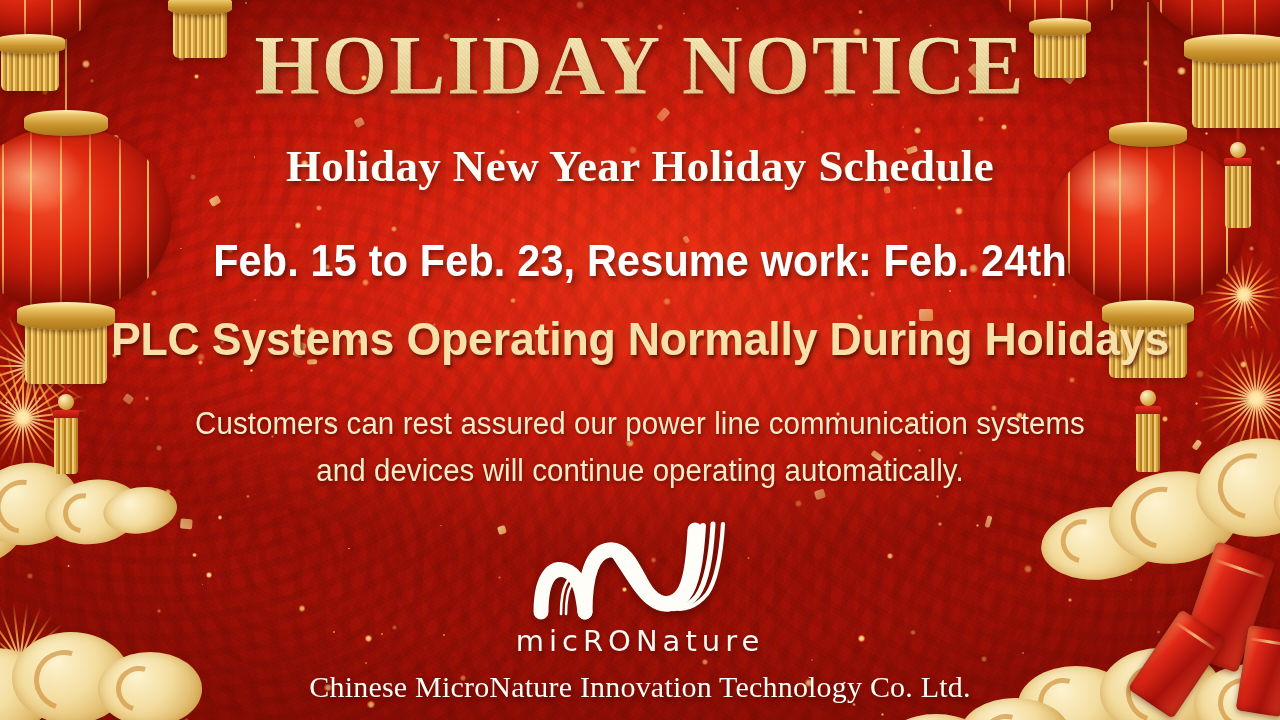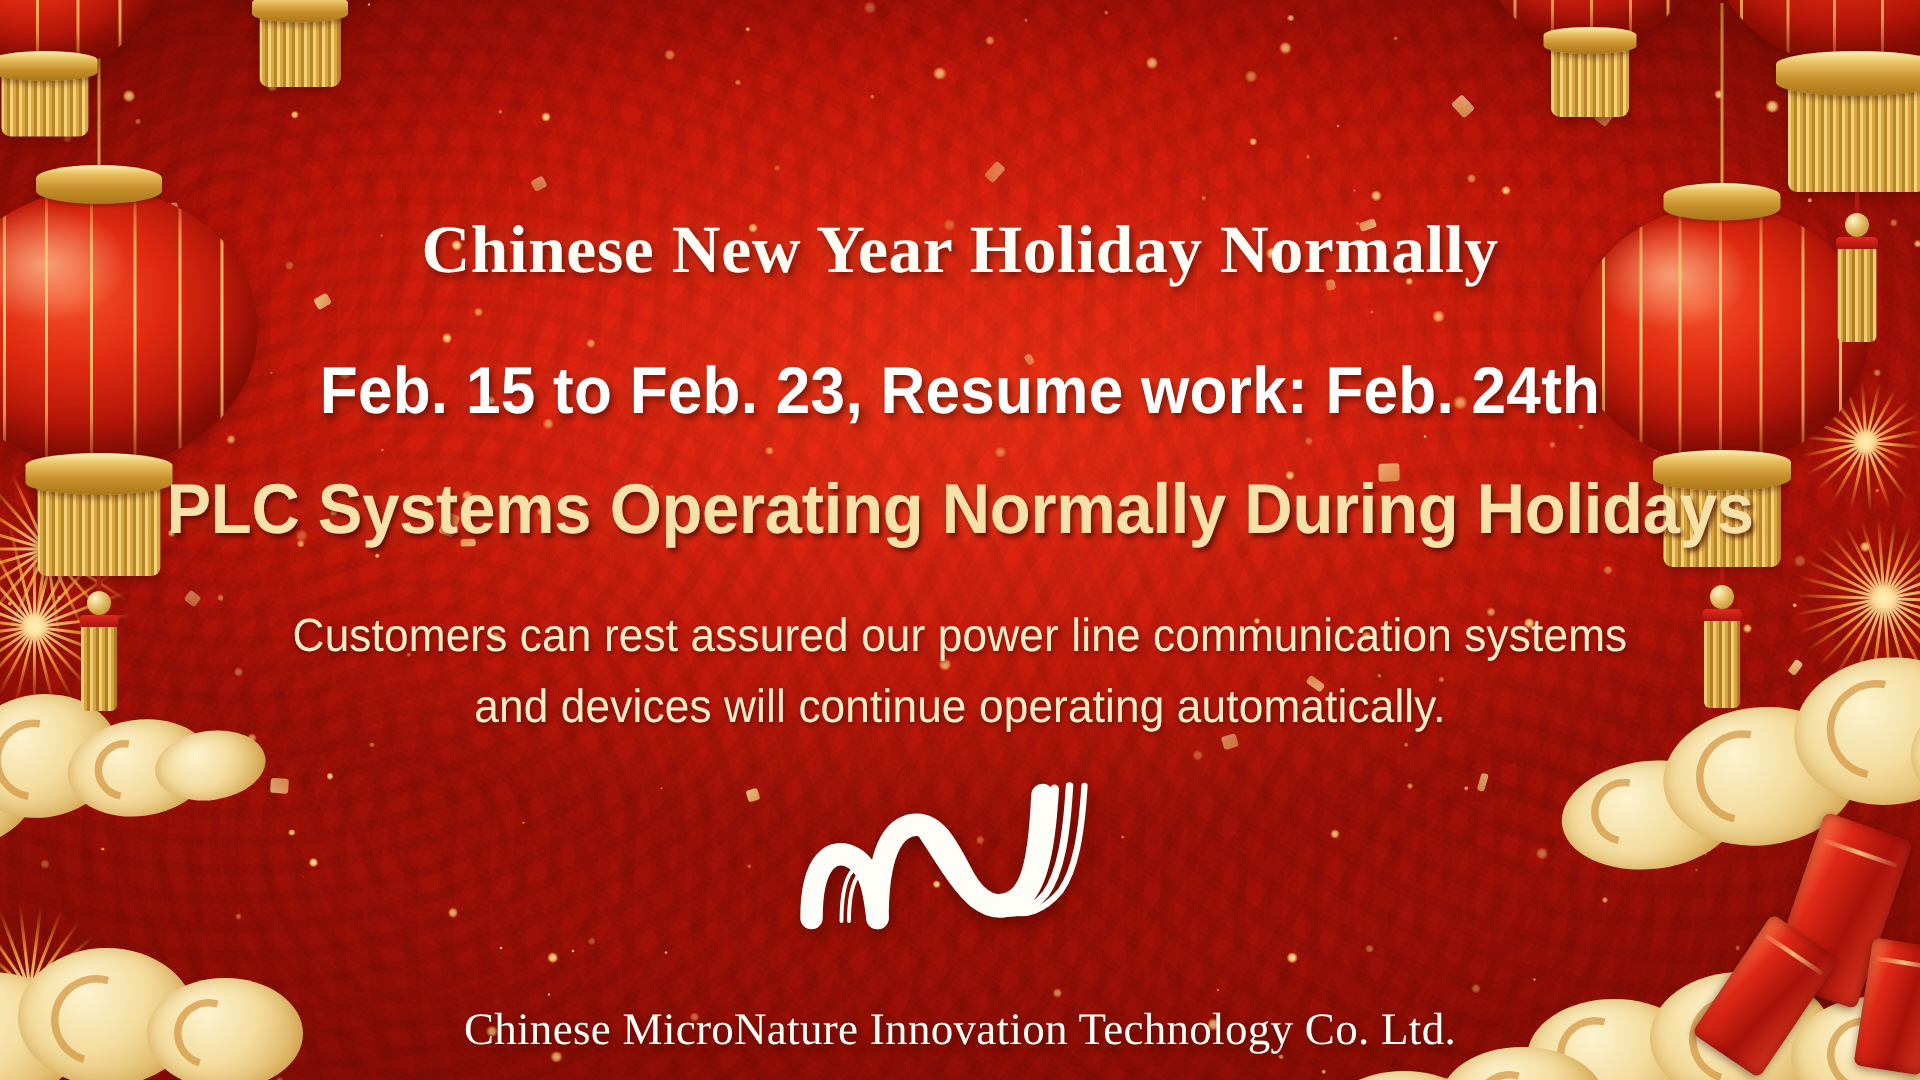--- a/index.html
+++ b/index.html
@@ -762,22 +762,23 @@
     <u style="left:18px; top:32px; width:44px; height:44px;"></u>
     <u style="left:98px; top:24px; width:48px; height:48px;"></u>
   </div>
 
   <div class="cracker" style="left:1196px; top:548px; width:62px; height:118px; transform:rotate(19deg);"></div>
   <div class="cracker" style="left:1150px; top:616px; width:54px; height:96px; transform:rotate(34deg);"></div>
   <div class="cracker" style="left:1242px; top:628px; width:46px; height:86px; transform:rotate(9deg);"></div>
 
   <div class="content">
 
-
-    <h2 class="subtitle">Chinese New Year Holiday Normally</h2>
+    <h1 class="title">HOLIDAY NOTICE</h1>
+
+    <h2 class="subtitle">Holiday New Year Holiday Schedule</h2>
 
     <div class="dates">Feb. 15 to Feb. 23, Resume work: Feb. 24th</div>
 
     <div class="headline">PLC Systems Operating Normally During Holidays</div>
 
     <div class="body-copy">
       <div>Customers can rest assured our power line communication systems</div>
       <div>and devices will continue operating automatically.</div>
     </div>
 
@@ -789,18 +790,19 @@
           <path d="M60 100 C60 62, 68 40, 84 38 C100 36, 108 56, 118 74 C127 90, 140 96, 152 88 C164 80, 168 58, 170 18" stroke-width="15"></path>
 
           <path d="M36 102 C36 72, 44 62, 54 66" stroke-width="2.6"></path>
           <path d="M41 102 C41 74, 49 64, 59 68" stroke-width="2.6"></path>
 
           <path d="M90 44 C102 62, 112 80, 124 90 C138 101, 152 98, 162 86 C172 73, 176 48, 178 14" stroke-width="6"></path>
           <path d="M100 50 C112 68, 122 84, 134 92 C148 101, 162 96, 172 84 C182 70, 186 46, 188 12" stroke-width="5"></path>
           <path d="M110 58 C122 76, 132 88, 144 94 C158 101, 172 94, 182 82 C192 68, 196 44, 198 12" stroke-width="4.2"></path>
         </g>
       </svg>
+      <div class="logo-word">micRONature</div>
     </div>
 
     <div class="company">Chinese MicroNature Innovation Technology Co. Ltd.</div>
 
   </div>
 </div>
 
 </body></html>

